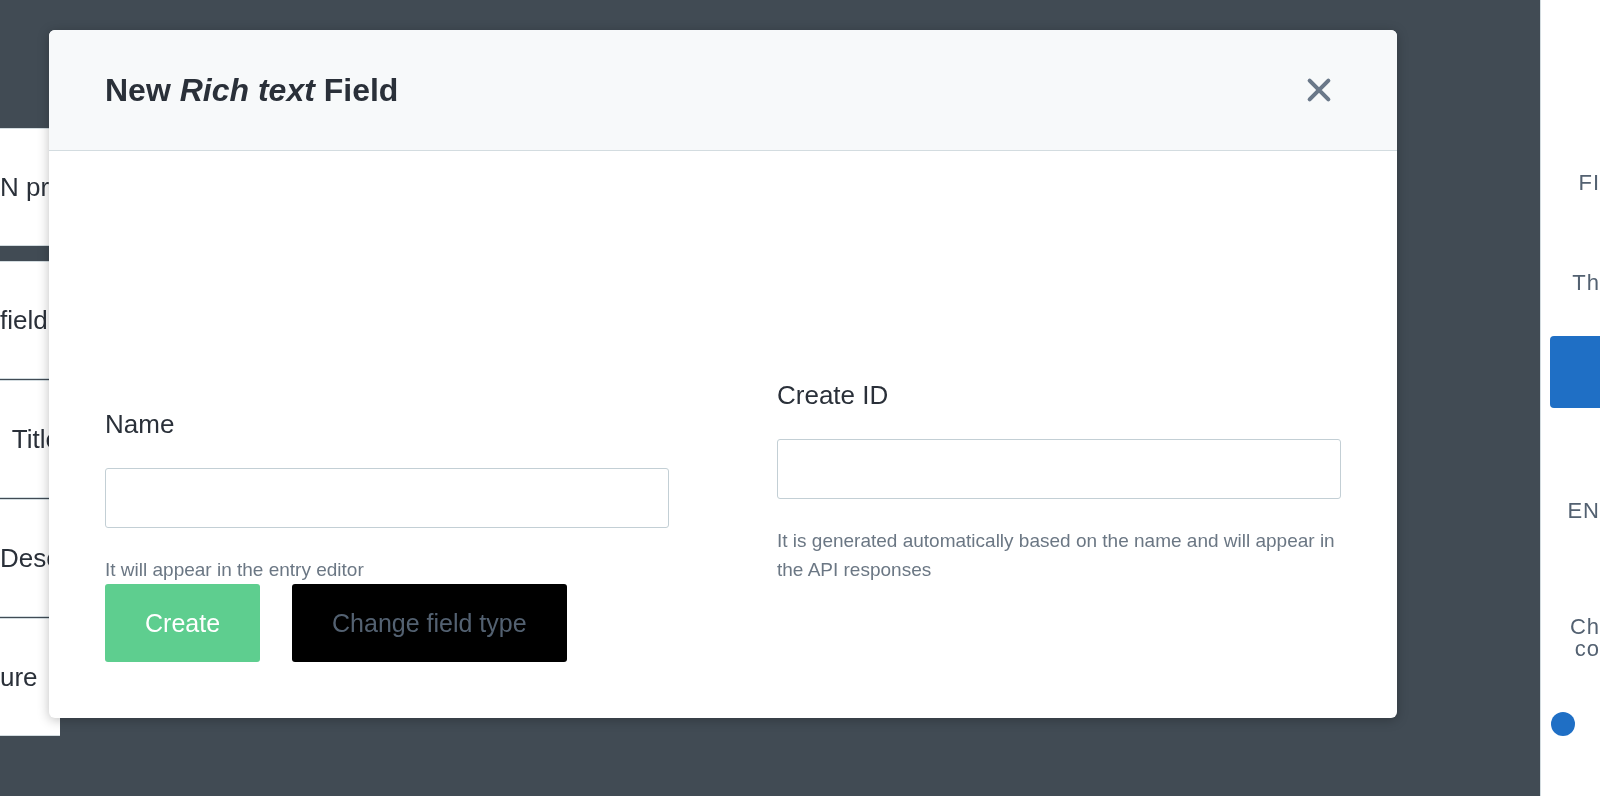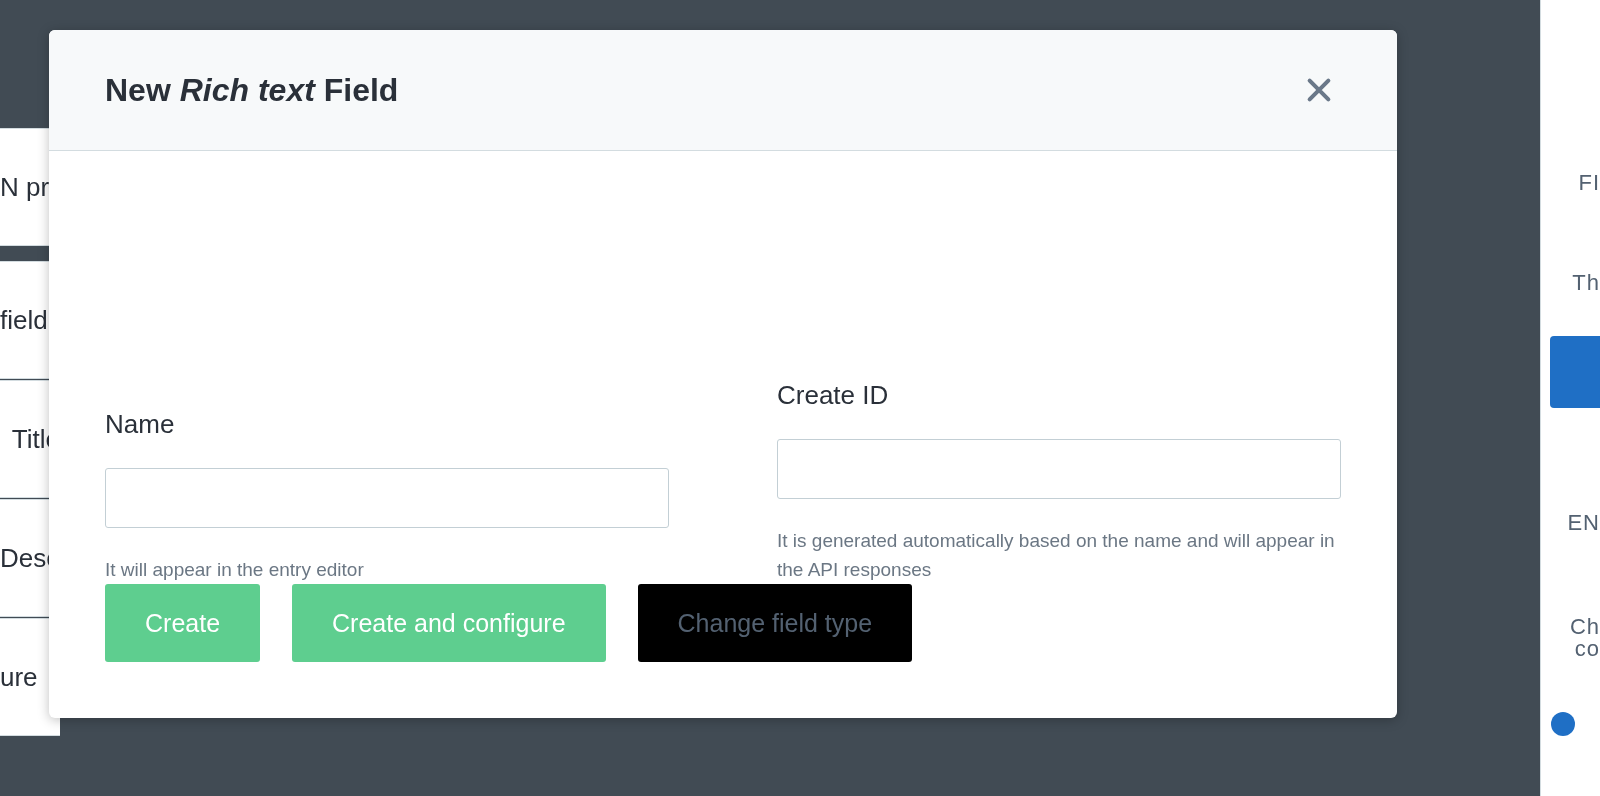--- a/index.html
+++ b/index.html
@@ -196,21 +196,21 @@
     <span>Desc</span>
   </div>
 <div class="bg-row bg-left" style="top:618px;">
     <span>ure</span>
   </div>
 
 <div class="bg-right-panel"></div>
 <span class="bg-right-text" style="top:170px;">FI</span>
 <span class="bg-right-text" style="top:270px;">Th</span>
 <div class="bg-blue-chip"></div>
-<span class="bg-right-text" style="top:510px;">EN</span>
+<span class="bg-right-text" style="top:498px;">EN</span>
 <span class="bg-right-text" style="top:614px;">Ch</span>
 <span class="bg-right-text" style="top:636px;">co</span>
 <div class="bg-dot"></div>
 
 <div class="modal">
   <div class="modal-header">
     <h1 class="modal-title">
       <span>New </span><span class="italic">Rich text</span><span> Field</span>
     </h1>
     <button class="close-btn">
@@ -228,16 +228,15 @@
     </div>
     <div class="form-col">
       <label class="form-label">Create ID</label>
       <input class="form-input" type="text" value="" style="">
       <div class="form-help">It is generated automatically based on the name and will appear in the API responses</div>
     </div>
   </div>
 
   <div class="modal-footer">
     <button class="btn btn-primary">Create</button>
-    <button class="btn btn-primary">Create and configure</button>
     <button class="btn btn-secondary">Change field type</button>
   </div>
 </div>
 
 </body></html>

